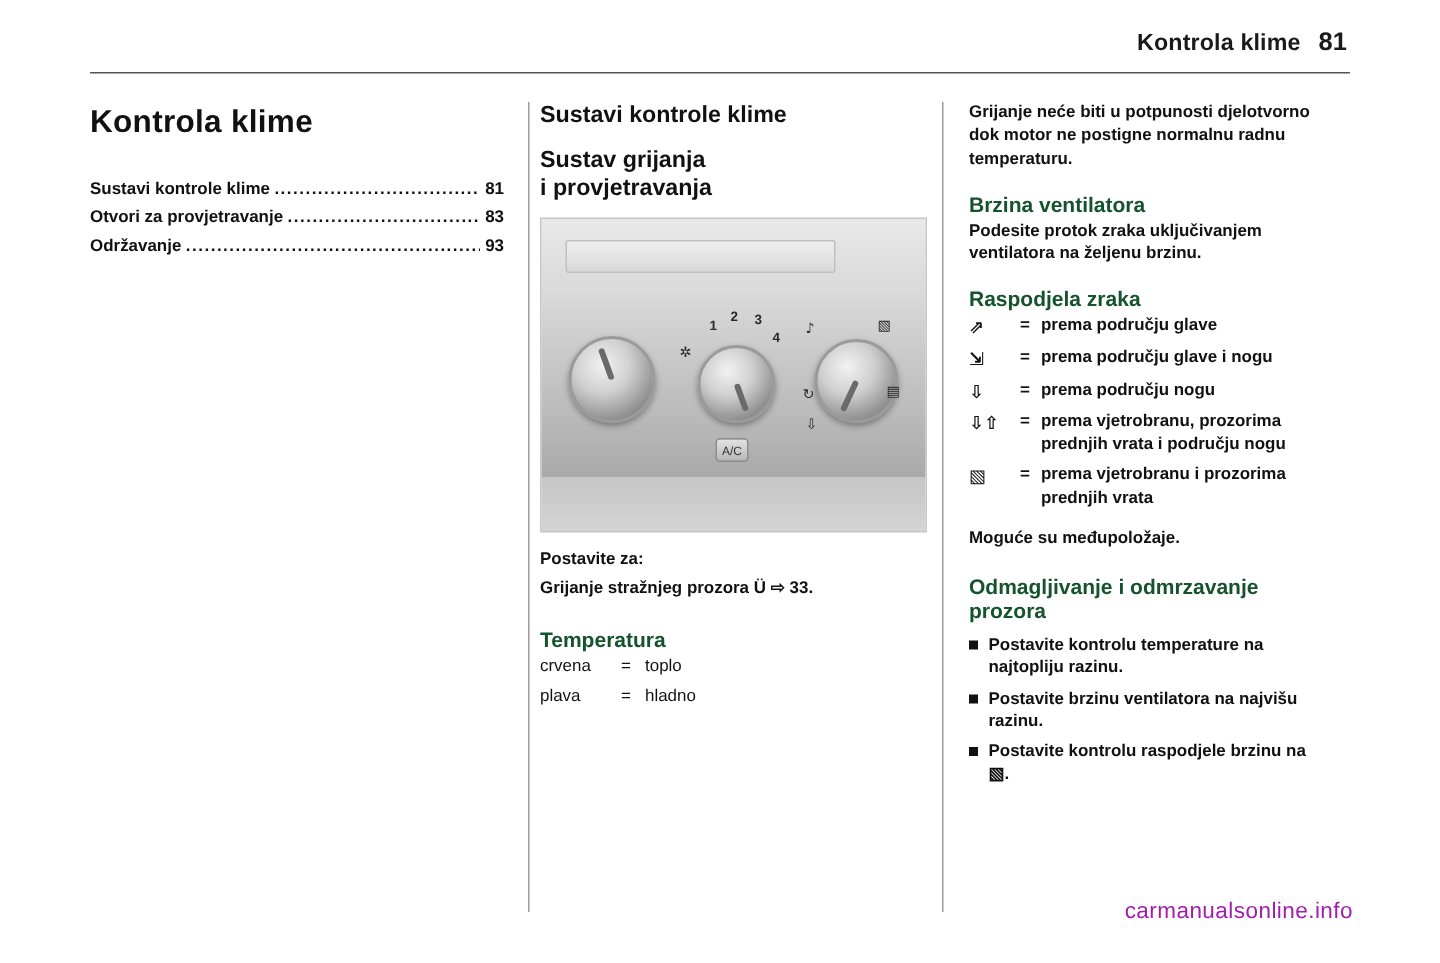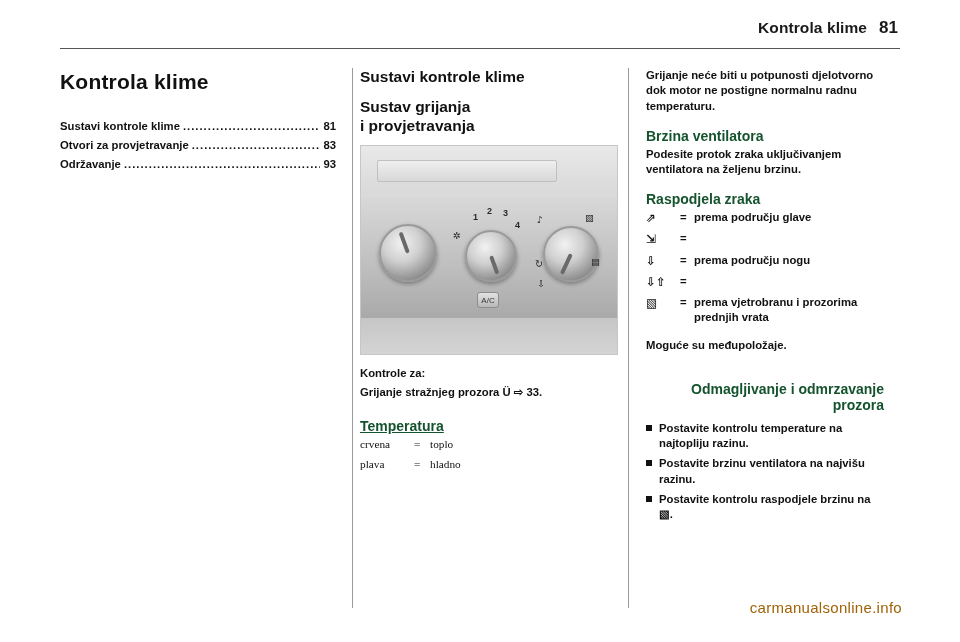--- a/index.html
+++ b/index.html
@@ -136,21 +136,20 @@
     flex: 0 0 auto;
   }
   
   .defrow {
     display: flex;
     font-size: 11.3px;
     line-height: 1.35;
     color: #111;
     margin-bottom: 5px;
     align-items: flex-start;
-    font-family: Liberation Serif, serif;
   }
   .defrow .term {
     flex: 0 0 54px;
     font-weight: normal;
   }
   .defrow .eq { flex: 0 0 16px; }
   .defrow .desc { flex: 1 1 auto; }
 
   .icorow {
     display: flex;
@@ -241,21 +240,21 @@
     font-size: 11.3px;
     font-weight: bold;
     color: #111;
     margin: 0 0 6px 0;
   }
   
   .footer {
     position: absolute;
     right: 58px; bottom: 8px;
     font-size: 15px;
-    color: #a16207;
+    color: #a21caf;
     letter-spacing: 0.3px;
   }
   .sym { font-family: "DejaVu Sans", sans-serif; }
 </style>
 </head>
 <body>
 
 <div class="page">
 
   <div class="header">
@@ -313,26 +312,26 @@
         <div class="fig-gl sym" style="left:92px; top:84px;">✲</div>
         <div class="fig-gl sym" style="left:176px; top:68px;">♪</div>
         <div class="fig-gl sym" style="left:224px; top:66px;">▧</div>
         <div class="fig-gl sym" style="left:174px; top:112px;">↻</div>
         <div class="fig-gl sym" style="left:176px; top:132px;">⇩</div>
         <div class="fig-gl sym" style="left:230px; top:110px;">▤</div>
 
         <div class="fig-btn">A/C</div>
       </div>
 
-      <p class="fig-caption">Kontrole za:</p>
+      <p class="fig-caption">Postavite za:</p>
 
 
       <p class="body bold">Grijanje stražnjeg prozora Ü ⇨ 33.</p>
 
-      <h3 class="sub" style="font-size:14px; margin-top:18px;text-decoration:underline;">Temperatura</h3>
+      <h3 class="sub" style="font-size:14px; margin-top:18px;">Temperatura</h3>
 
       <div class="defrow">
         <span class="term">crvena</span>
         <span class="eq">=</span>
         <span class="desc">toplo</span>
       </div>
       <div class="defrow">
         <span class="term">plava</span>
         <span class="eq">=</span>
         <span class="desc">hladno</span>
@@ -348,39 +347,41 @@
       <h3 class="sub" style="font-size:14px;">Raspodjela zraka</h3>
 
       <div class="icorow">
         <span class="ico sym">⇗</span>
         <span class="eq">=</span>
         <span class="desc">prema području glave</span>
       </div>
       <div class="icorow">
         <span class="ico sym">⇲</span>
         <span class="eq">=</span>
+        <span class="desc">prema području glave i nogu</span>
       </div>
       <div class="icorow">
         <span class="ico sym">⇩</span>
         <span class="eq">=</span>
         <span class="desc">prema području nogu</span>
       </div>
       <div class="icorow">
         <span class="ico sym">⇩⇧</span>
         <span class="eq">=</span>
+        <span class="desc">prema vjetrobranu, prozorima prednjih vrata i području nogu</span>
       </div>
       <div class="icorow">
         <span class="ico sym">▧</span>
         <span class="eq">=</span>
         <span class="desc">prema vjetrobranu i prozorima prednjih vrata</span>
       </div>
 
       <p class="body bold" style="margin-top:12px;">Moguće su međupoložaje.</p>
 
-      <h3 class="sub" style="font-size:14px; margin-top:28px;text-align:right;">
+      <h3 class="sub" style="font-size:14px; margin-top:16px;">
         <span>Odmagljivanje i odmrzavanje</span><br>
         <span>prozora</span>
       </h3>
 
       <div class="bullets" style="margin-top:8px;">
         <div class="bullet">
           <span class="sq"></span>
           <span>Postavite kontrolu temperature na najtopliju razinu.</span>
         </div>
         <div class="bullet">

